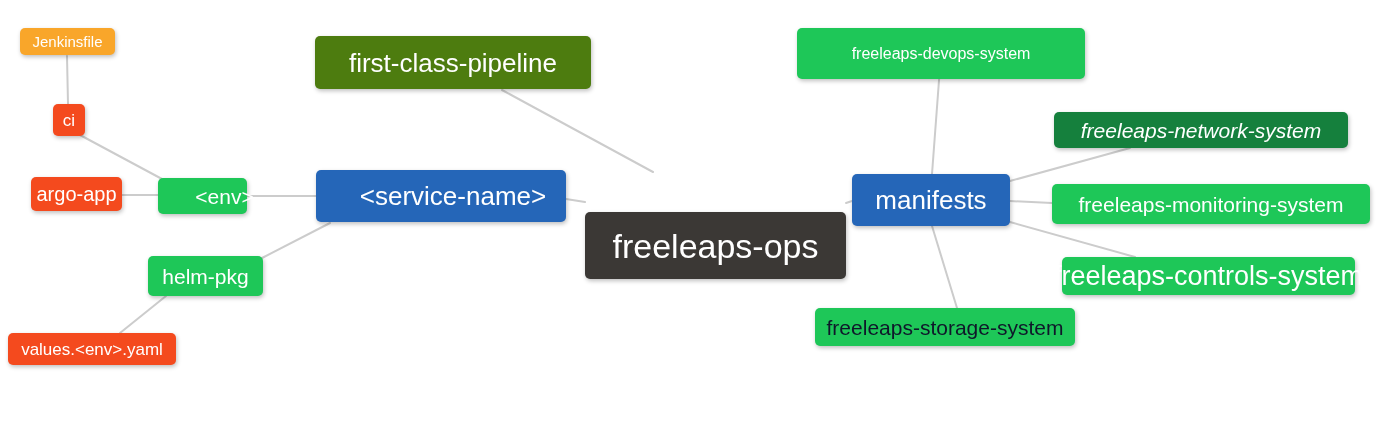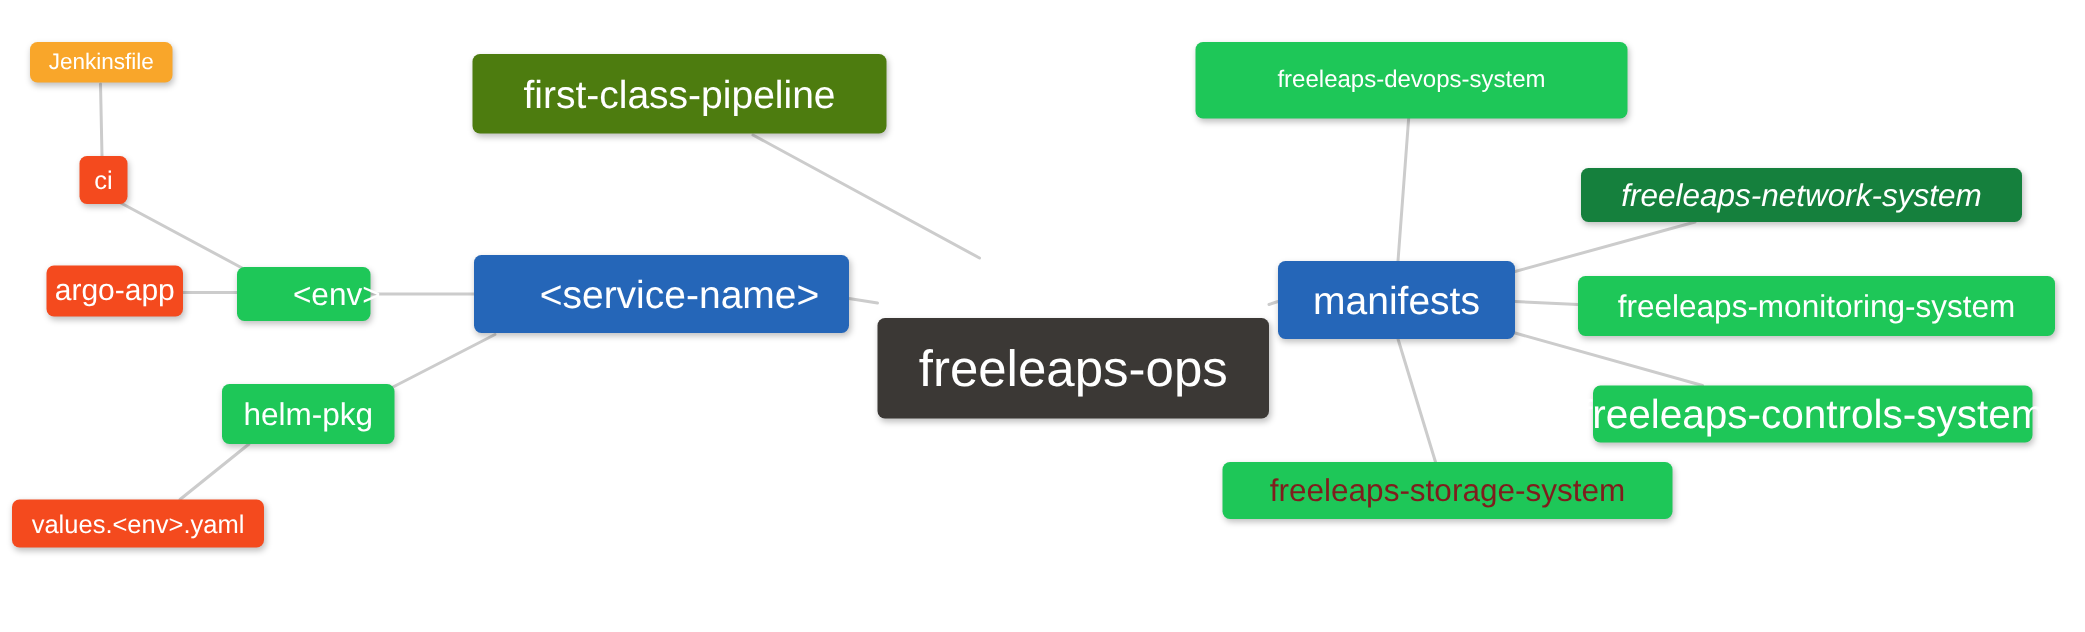--- a/index.html
+++ b/index.html
@@ -60,19 +60,19 @@
       <div class="node" style="left: 585px; top: 172px; width: 261px; height: 67px; font-size: 34px; background: rgb(59, 56, 53); color: rgb(255, 255, 255); margin-top: 40px;">freeleaps-ops</div>
       <div class="node" style="left: 315px; top: 36px; width: 276px; height: 53px; font-size: 26px; background: #4d7c0f; color: rgb(255, 255, 255);">first-class-pipeline</div>
       <div class="node" style="left: 316px; top: 170px; width: 250px; height: 52px; font-size: 26px; background: rgb(37, 102, 184); color: rgb(255, 255, 255); padding-left: 24px;">&lt;service-name&gt;</div>
       <div class="node" style="left: 852px; top: 174px; width: 158px; height: 52px; font-size: 26px; background: rgb(37, 102, 184); color: rgb(255, 255, 255);">manifests</div>
       <div class="node" style="left: 158px; top: 178px; width: 89px; height: 36px; font-size: 21px; background: rgb(30, 199, 88); color: rgb(255, 255, 255); padding-left: 44px;">&lt;env&gt;</div>
       <div class="node" style="left: 148px; top: 256px; width: 115px; height: 40px; font-size: 21px; background: rgb(30, 199, 88); color: rgb(255, 255, 255);">helm-pkg</div>
       <div class="node" style="left: 797px; top: 28px; width: 288px; height: 51px; font-size: 16px; background: rgb(30, 199, 88); color: rgb(255, 255, 255);">freeleaps-devops-system</div>
       <div class="node" style="left: 1054px; top: 112px; width: 294px; height: 36px; font-size: 21px; background: #15803d; color: rgb(255, 255, 255); font-style: italic;">freeleaps-network-system</div>
       <div class="node" style="left: 1052px; top: 184px; width: 318px; height: 40px; font-size: 21px; background: rgb(30, 199, 88); color: rgb(255, 255, 255);">freeleaps-monitoring-system</div>
       <div class="node" style="left: 1062px; top: 257px; width: 293px; height: 38px; font-size: 27px; background: rgb(30, 199, 88); color: rgb(255, 255, 255);">freeleaps-controls-system</div>
-      <div class="node" style="left: 815px; top: 308px; width: 300px; height: 38px; font-size: 21px; background: rgb(30, 199, 88); color: #7f1d1d;">freeleaps-storage-system</div>
+      <div class="node" style="left: 815px; top: 308px; width: 260px; height: 38px; font-size: 21px; background: rgb(30, 199, 88); color: #0f172a;">freeleaps-storage-system</div>
       <div class="node" style="left: 53px; top: 104px; width: 32px; height: 32px; font-size: 17px; background: rgb(244, 74, 30); color: rgb(255, 255, 255);">ci</div>
       <div class="node" style="left: 31px; top: 177px; width: 91px; height: 34px; font-size: 20px; background: rgb(244, 74, 30); color: rgb(255, 255, 255);">argo-app</div>
       <div class="node" style="left: 8px; top: 333px; width: 168px; height: 32px; font-size: 17px; background: rgb(244, 74, 30); color: rgb(255, 255, 255);">values.&lt;env&gt;.yaml</div>
       <div class="node" style="left: 20px; top: 28px; width: 95px; height: 27px; font-size: 15px; background: rgb(249, 166, 42); color: rgb(255, 255, 255);">Jenkinsfile</div>
     </div>
 </div>
 
 </body></html>

